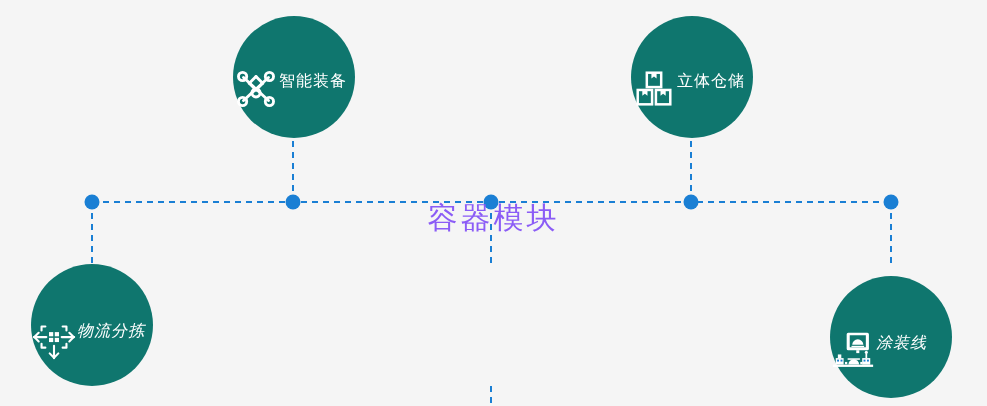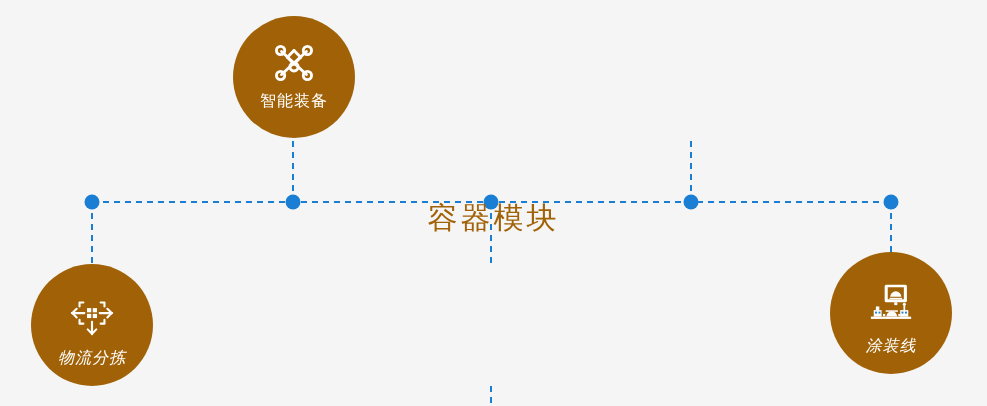--- a/index.html
+++ b/index.html
@@ -35,33 +35,33 @@
     height: 406px;
     display: flex;
     align-items: flex-start;
     justify-content: center;
     pointer-events: none;
   }
   .watermark span {
     margin-top: 198px;
     font-size: 30px;
     letter-spacing: 3px;
-    color: #a16207;
+    color: #8b5cf6;
     font-family: "DejaVu Sans", "Liberation Sans", sans-serif;
     white-space: nowrap;
   }
   .node-circle {
     position: absolute;
     width: 122px;
     height: 122px;
     border-radius: 50%;
-    background: #a16207;
+    background: #0f766e;
     box-sizing: border-box;
     display: flex;
-    flex-direction: column;
+    flex-direction: row;
     align-items: center;
     justify-content: flex-start;
   }
   .node-circle .ico {
     margin-top: 24px;
     width: 46px;
     height: 46px;
     display: block;
   }
   .node-circle .ico svg {
@@ -131,20 +131,38 @@
           <circle cx="38" cy="11" r="4.3"></circle>
           <circle cx="10" cy="37" r="4.3"></circle>
           <circle cx="38" cy="37" r="4.3"></circle>
           <circle cx="24" cy="28" r="4.3"></circle>
         </g>
       </svg>
     </span>
     <span class="cap">智能装备</span>
   </div>
 
+  <div class="node-circle top" style="left:631px; top:16px;">
+    <span class="ico">
+      <svg viewBox="0 0 48 48" xmlns="http://www.w3.org/2000/svg">
+        <g stroke="#ffffff" stroke-width="2.6" fill="none">
+
+          <rect x="16.5" y="7" width="15" height="15"></rect>
+          <path d="M21.3 7 L21.3 13 L24 11 L26.7 13 L26.7 7" fill="#ffffff" stroke="none"></path>
+
+          <rect x="7" y="25" width="15" height="15"></rect>
+          <path d="M11.8 25 L11.8 31 L14.5 29 L17.2 31 L17.2 25" fill="#ffffff" stroke="none"></path>
+
+          <rect x="26" y="25" width="15" height="15"></rect>
+          <path d="M30.8 25 L30.8 31 L33.5 29 L36.2 31 L36.2 25" fill="#ffffff" stroke="none"></path>
+        </g>
+      </svg>
+    </span>
+    <span class="cap">立体仓储</span>
+  </div>
 
   <div class="node-circle bottom" style="left:31px; top:264px;">
     <span class="ico">
       <svg viewBox="0 0 48 48" xmlns="http://www.w3.org/2000/svg">
         <g stroke="#ffffff" stroke-width="2.2" fill="none" stroke-linecap="round" stroke-linejoin="round">
 
           <path d="M15 11 L11 11 L11 15"></path>
           <path d="M33 11 L37 11 L37 15"></path>
           <path d="M11 29 L11 33 L15 33"></path>
           <path d="M37 29 L37 33 L33 33"></path>
@@ -163,21 +181,21 @@
           <rect x="24.8" y="16.8" width="4.4" height="4.4"></rect>
           <rect x="18.8" y="22.8" width="4.4" height="4.4"></rect>
           <rect x="24.8" y="22.8" width="4.4" height="4.4"></rect>
         </g>
       </svg>
     </span>
     <span class="cap">物流分拣</span>
   </div>
 
 
-  <div class="node-circle bottom" style="left:830px; top:252px;">
+  <div class="node-circle bottom" style="left:830px; top:276px;">
     <span class="ico">
       <svg viewBox="0 0 48 48" xmlns="http://www.w3.org/2000/svg">
         <g fill="#ffffff">
 
           <path d="M19 5 h20 a1.6 1.6 0 0 1 1.6 1.6 v15 a1.6 1.6 0 0 1 -1.6 1.6 h-20 a1.6 1.6 0 0 1 -1.6 -1.6 v-15 a1.6 1.6 0 0 1 1.6 -1.6 z
                    M20.6 7.6 v12.4 h16.8 v-12.4 z"></path>
 
           <path d="M23.2 17.6 a5.8 5.8 0 0 1 11.6 0 z" fill="#ffffff"></path>
           <rect x="22.4" y="18.6" width="13.2" height="1.3"></rect>
 

